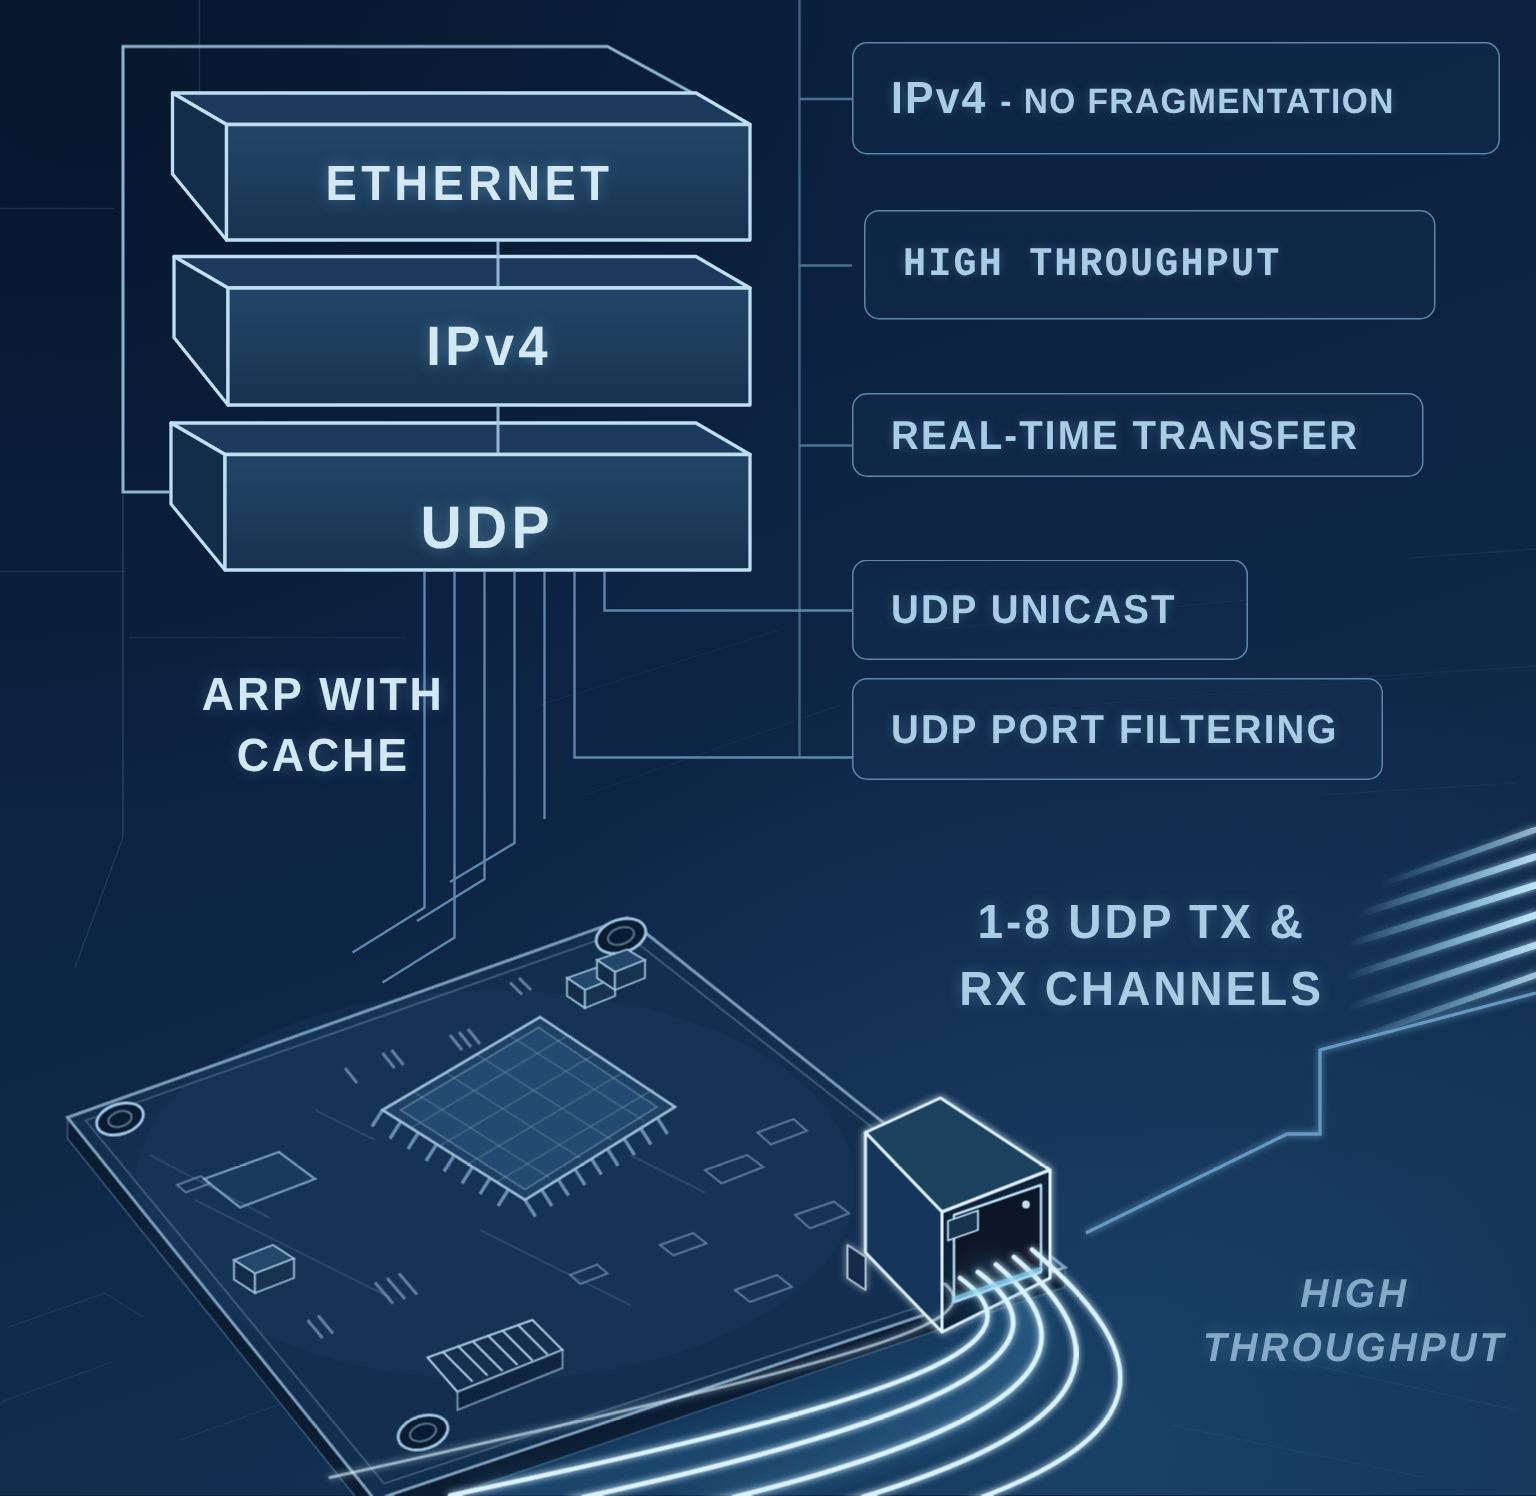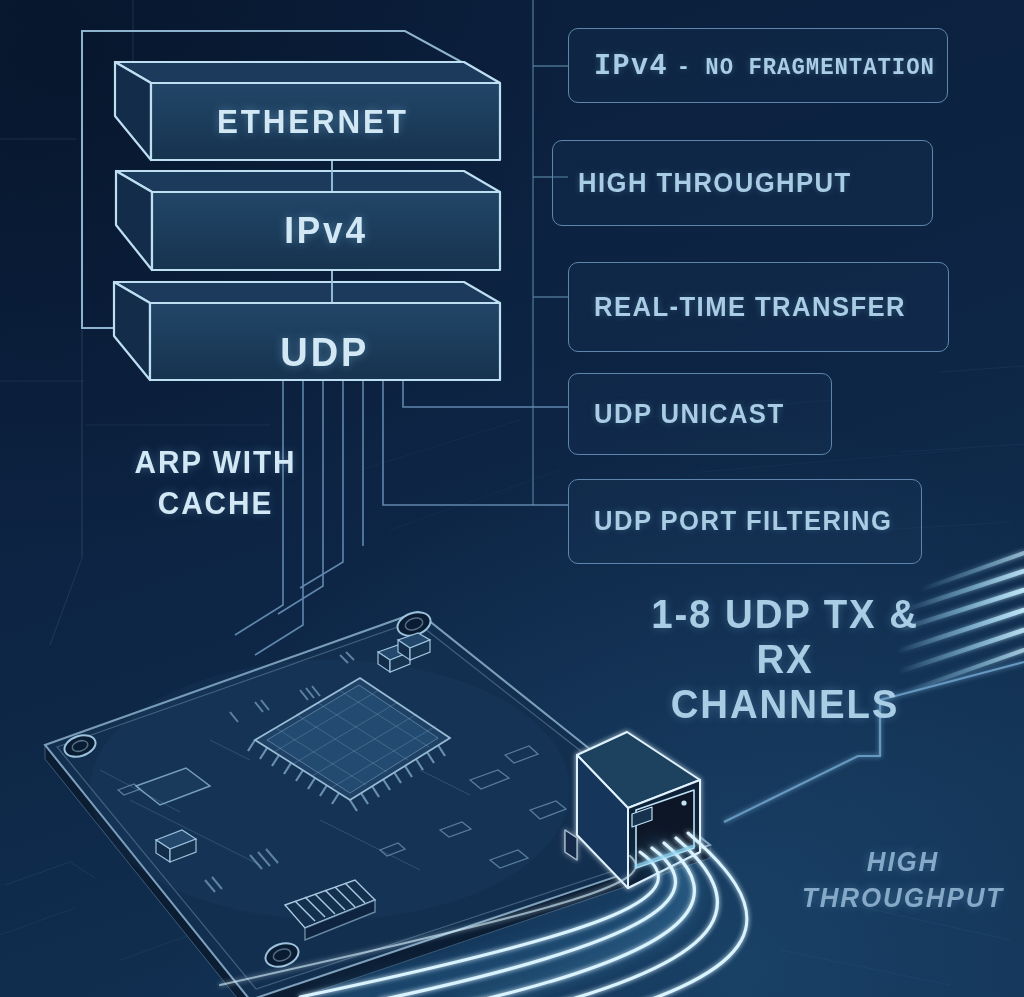--- a/index.html
+++ b/index.html
@@ -25,21 +25,21 @@
   .feature-box .lbl{
     font-weight:700;font-size:27px;letter-spacing:1.5px;
     transform:scaleX(.95);transform-origin:left center;white-space:nowrap;
     text-shadow:0 0 8px rgba(140,200,240,.25);
   }
   .feature-box .lbl .main{font-size:30px;}
   .feature-box .lbl .sub{font-size:23.5px;margin-left:9px;letter-spacing:1px;}
   .ann{text-align:center;text-shadow:0 0 10px rgba(140,200,240,.3);}
   .ann div{transform:scaleX(.96);}
   #arp-label{left:88px;top:442px;width:255px;font-size:31px;line-height:41px;letter-spacing:2px;color:var(--label_bright,#b8d4e8);}
-  #channels-label{left:635px;top:592px;width:300px;font-size:40px;line-height:45px;letter-spacing:2px;}
+  #channels-label{left:611px;top:592px;width:300px;font-size:32px;line-height:45px;letter-spacing:2px;}
   #throughput-label{left:788px;top:844px;width:230px;font-size:27px;line-height:36px;letter-spacing:2px;color:var(--label_dim,#86a9c8);font-style:italic;}
 </style>
 </head>
 <body>
 
 <div id="screen">
 
 <svg viewBox="0 0 1024 997" width="1024" height="997">
   <defs>
     <linearGradient id="bgGrad" x1="0" y1="0" x2="0.35" y2="1">
@@ -313,35 +313,35 @@
   <div class="txt stack-label" style="left:151px;top:83px;width:323px;height:77px;font-size:33px;">
     <span>ETHERNET</span>
   </div>
   <div class="txt stack-label" style="left:152px;top:192px;width:348px;height:78px;font-size:37px;">
     <span>IPv4</span>
   </div>
   <div class="txt stack-label" style="left:150px;top:303px;width:350px;height:99px;font-size:40px;">
     <span>UDP</span>
   </div>
 
-  <div class="feature-box" style="left:568px;top:28px;width:380px;height:75px;font-family:Liberation Mono, monospace;">
+  <div class="feature-box" style="left:568px;top:28px;width:432px;height:75px;">
     <span class="lbl">
       <span class="main">IPv4</span><span class="sub">- NO FRAGMENTATION</span>
     </span>
   </div>
-  <div class="feature-box" style="left:552px;top:140px;width:381px;height:86px;">
+  <div class="feature-box" style="left:576px;top:140px;width:381px;height:73px;font-family:Liberation Mono, monospace;">
     <span class="lbl">HIGH THROUGHPUT</span>
   </div>
-  <div class="feature-box" style="left:568px;top:262px;width:381px;height:90px;">
+  <div class="feature-box" style="left:568px;top:262px;width:381px;height:56px;">
     <span class="lbl">REAL-TIME TRANSFER</span>
   </div>
-  <div class="feature-box" style="left:568px;top:373px;width:264px;height:82px;">
+  <div class="feature-box" style="left:568px;top:373px;width:264px;height:67px;">
     <span class="lbl">UDP UNICAST</span>
   </div>
-  <div class="feature-box" style="left:568px;top:479px;width:354px;height:85px;">
+  <div class="feature-box" style="left:568px;top:452px;width:354px;height:68px;">
     <span class="lbl">UDP PORT FILTERING</span>
   </div>
 
   <div id="arp-label" class="txt ann">
     <div>ARP WITH</div>
     <div>CACHE</div>
   </div>
   <div id="channels-label" class="txt ann">
     <div>1-8 UDP TX &amp;</div>
     <div>RX CHANNELS</div>

